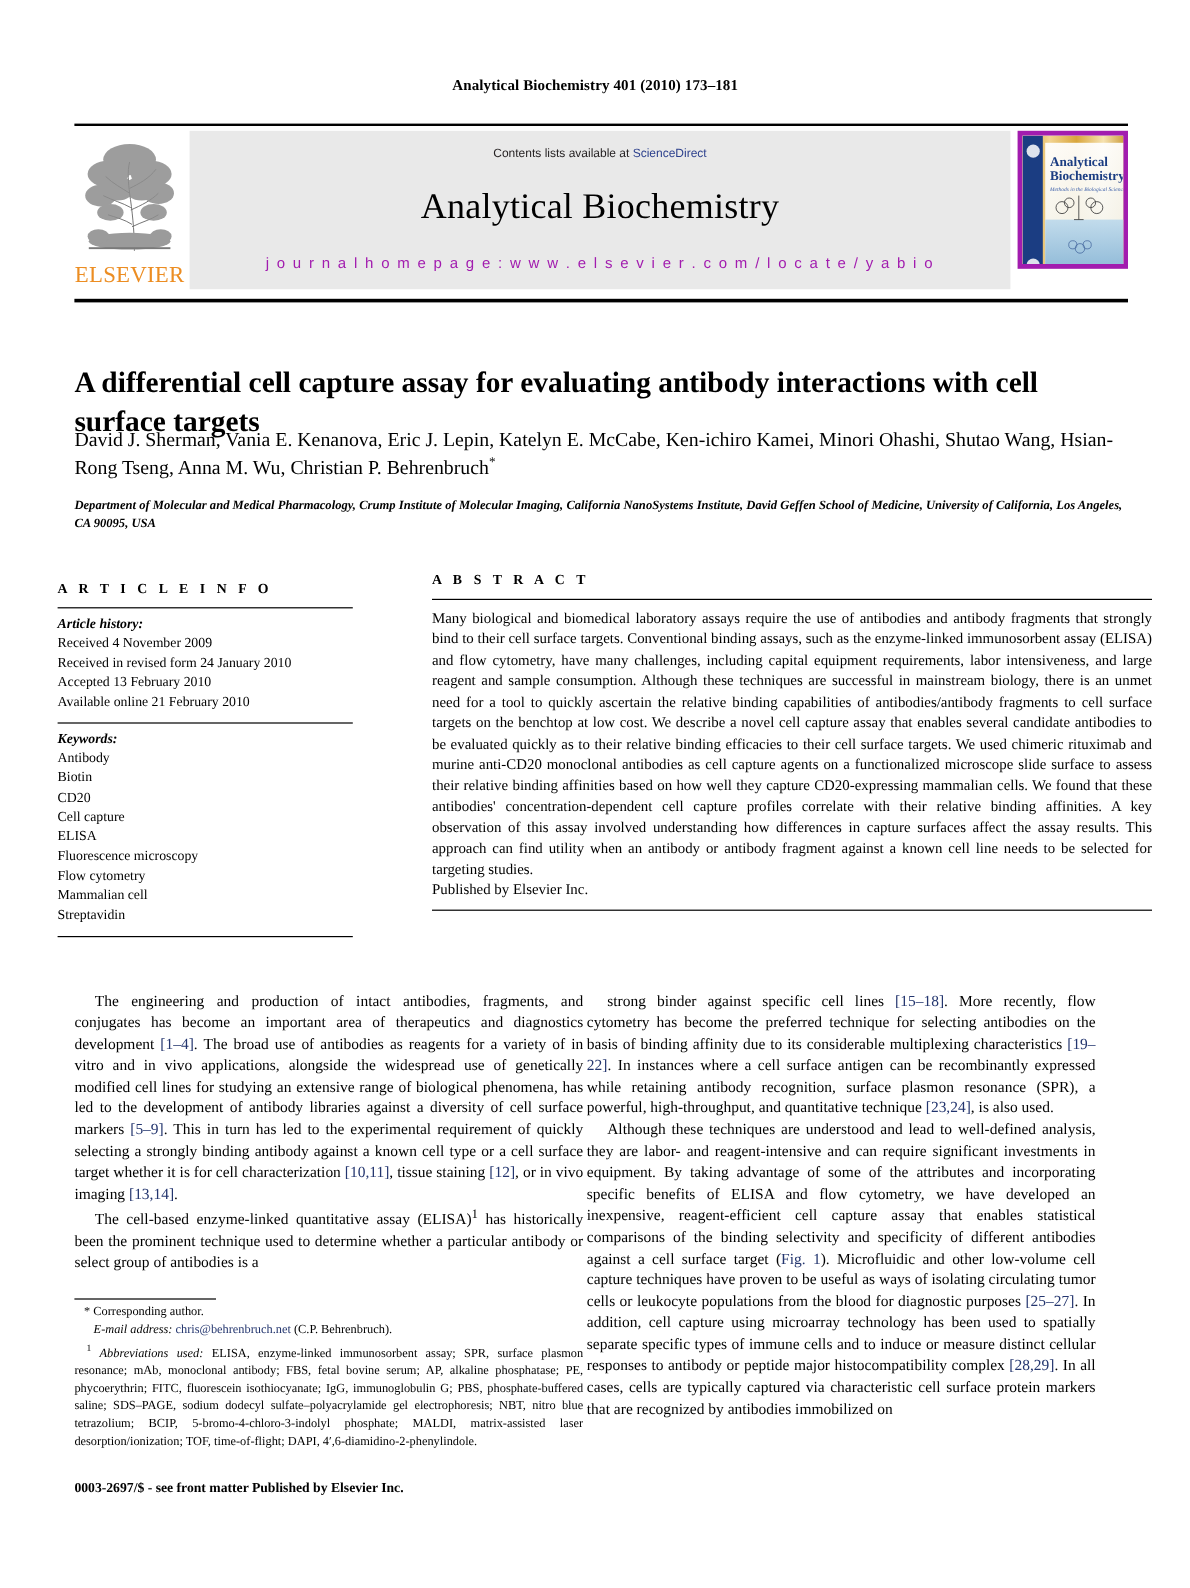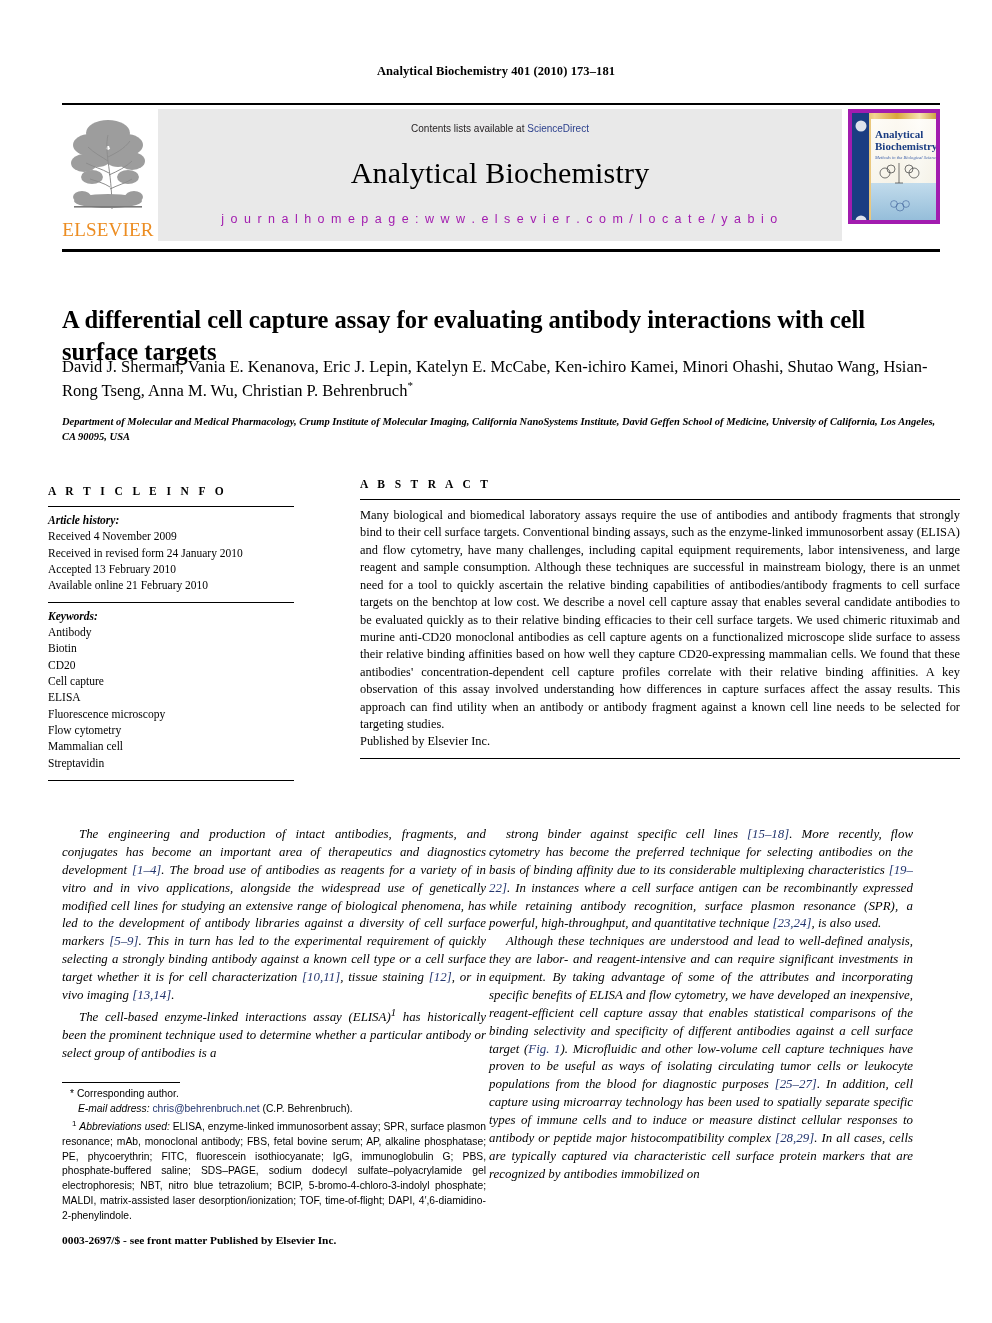--- a/index.html
+++ b/index.html
@@ -211,33 +211,32 @@
   
   .col {
     position: absolute;
     top: 826px;
     width: 424px;
     font-family: "Liberation Serif", serif;
     font-size: 12.9px;
     line-height: 1.385;
     text-align: justify;
     color: #000;
-    font-style: italic;
   }
   .col-left  { left: 62px; }
   .col-right { left: 489px; }
   .col p { margin: 0; text-indent: 17px; }
   .ref { color: #23356e; }
 
   
   .footnotes {
     position: absolute;
     left: 62px; top: 1082px;
     width: 424px;
-    font-family: Liberation Sans, sans-serif;
+    font-family: Liberation Serif, serif;
     font-size: 10.3px;
     line-height: 1.44;
     text-align: justify;
   }
   .fn-rule {
     width: 118px;
     border-top: 1px solid #000;
     margin-bottom: 4px;
   }
   .fn-corr { text-indent: 8px; }
@@ -395,21 +394,21 @@
   <div class="abstractbox">
     <div class="sec-head">A B S T R A C T</div>
     <div class="rule-thick"></div>
     <div class="abstract-body">Many biological and biomedical laboratory assays require the use of antibodies and antibody fragments that strongly bind to their cell surface targets. Conventional binding assays, such as the enzyme-linked immunosorbent assay (ELISA) and flow cytometry, have many challenges, including capital equipment requirements, labor intensiveness, and large reagent and sample consumption. Although these techniques are successful in mainstream biology, there is an unmet need for a tool to quickly ascertain the relative binding capabilities of antibodies/antibody fragments to cell surface targets on the benchtop at low cost. We describe a novel cell capture assay that enables several candidate antibodies to be evaluated quickly as to their relative binding efficacies to their cell surface targets. We used chimeric rituximab and murine anti-CD20 monoclonal antibodies as cell capture agents on a functionalized microscope slide surface to assess their relative binding affinities based on how well they capture CD20-expressing mammalian cells. We found that these antibodies' concentration-dependent cell capture profiles correlate with their relative binding affinities. A key observation of this assay involved understanding how differences in capture surfaces affect the assay results. This approach can find utility when an antibody or antibody fragment against a known cell line needs to be selected for targeting studies.</div>
     <div class="abstract-pub">Published by Elsevier Inc.</div>
     <div class="kw-end rule-thin"></div>
   </div>
 
   <div class="col col-left" id="col-left">
       <p><span>The engineering and production of intact antibodies, fragments, and conjugates has become an important area of therapeutics and diagnostics development </span><a class="ref" href="#" style="text-decoration: none;">[1–4]</a><span>. The broad use of antibodies as reagents for a variety of in vitro and in vivo applications, alongside the widespread use of genetically modified cell lines for studying an extensive range of biological phenomena, has led to the development of antibody libraries against a diversity of cell surface markers </span><a class="ref" href="#" style="text-decoration: none;">[5–9]</a><span>. This in turn has led to the experimental requirement of quickly selecting a strongly binding antibody against a known cell type or a cell surface target whether it is for cell characterization </span><a class="ref" href="#" style="text-decoration: none;">[10,11]</a><span>, tissue staining </span><a class="ref" href="#" style="text-decoration: none;">[12]</a><span>, or in vivo imaging </span><a class="ref" href="#" style="text-decoration: none;">[13,14]</a><span>.</span></p>
-      <p><span>The cell-based enzyme-linked interactions assay (ELISA)</span><sup>1</sup><span> has historically been the prominent technique used to determine whether a particular antibody or select group of antibodies is a</span></p>
+      <p><span>The cell-based enzyme-linked quantitative assay (ELISA)</span><sup>1</sup><span> has historically been the prominent technique used to determine whether a particular antibody or select group of antibodies is a</span></p>
     </div>
   <div class="col col-right" id="col-right">
       <p><span>strong binder against specific cell lines </span><a class="ref" href="#" style="text-decoration: none;">[15–18]</a><span>. More recently, flow cytometry has become the preferred technique for selecting antibodies on the basis of binding affinity due to its considerable multiplexing characteristics </span><a class="ref" href="#" style="text-decoration: none;">[19–22]</a><span>. In instances where a cell surface antigen can be recombinantly expressed while retaining antibody recognition, surface plasmon resonance (SPR), a powerful, high-throughput, and quantitative technique </span><a class="ref" href="#" style="text-decoration: none;">[23,24]</a><span>, is also used.</span></p>
       <p><span>Although these techniques are understood and lead to well-defined analysis, they are labor- and reagent-intensive and can require significant investments in equipment. By taking advantage of some of the attributes and incorporating specific benefits of ELISA and flow cytometry, we have developed an inexpensive, reagent-efficient cell capture assay that enables statistical comparisons of the binding selectivity and specificity of different antibodies against a cell surface target (</span><a class="ref" href="#" style="text-decoration: none;">Fig. 1</a><span>). Microfluidic and other low-volume cell capture techniques have proven to be useful as ways of isolating circulating tumor cells or leukocyte populations from the blood for diagnostic purposes </span><a class="ref" href="#" style="text-decoration: none;">[25–27]</a><span>. In addition, cell capture using microarray technology has been used to spatially separate specific types of immune cells and to induce or measure distinct cellular responses to antibody or peptide major histocompatibility complex </span><a class="ref" href="#" style="text-decoration: none;">[28,29]</a><span>. In all cases, cells are typically captured via characteristic cell surface protein markers that are recognized by antibodies immobilized on</span></p>
     </div>
 
   <div class="footnotes">
     <div class="fn-rule"></div>
     <div class="fn-corr">
       <span>*</span>

